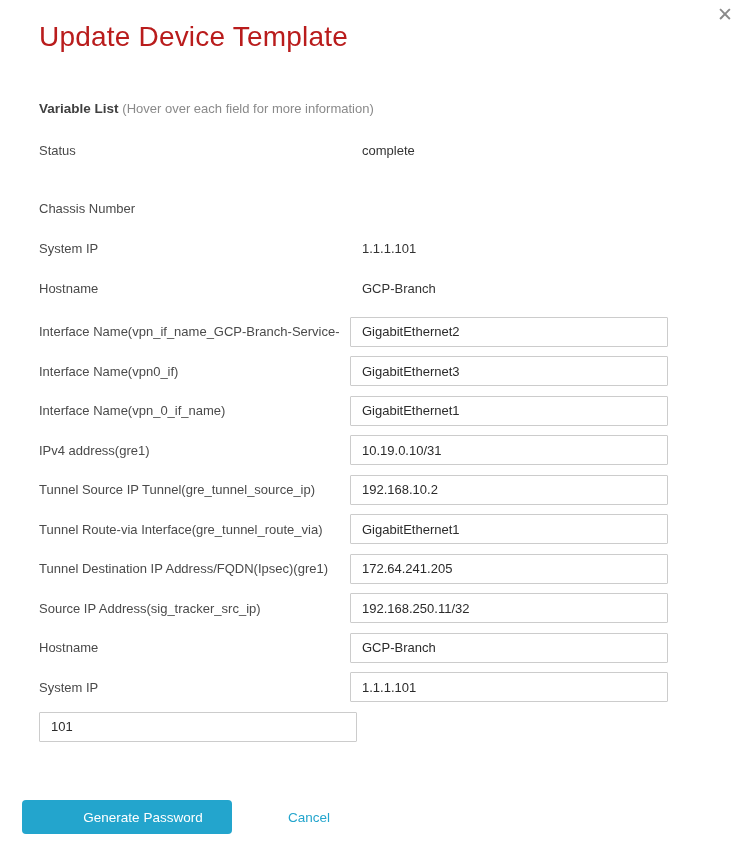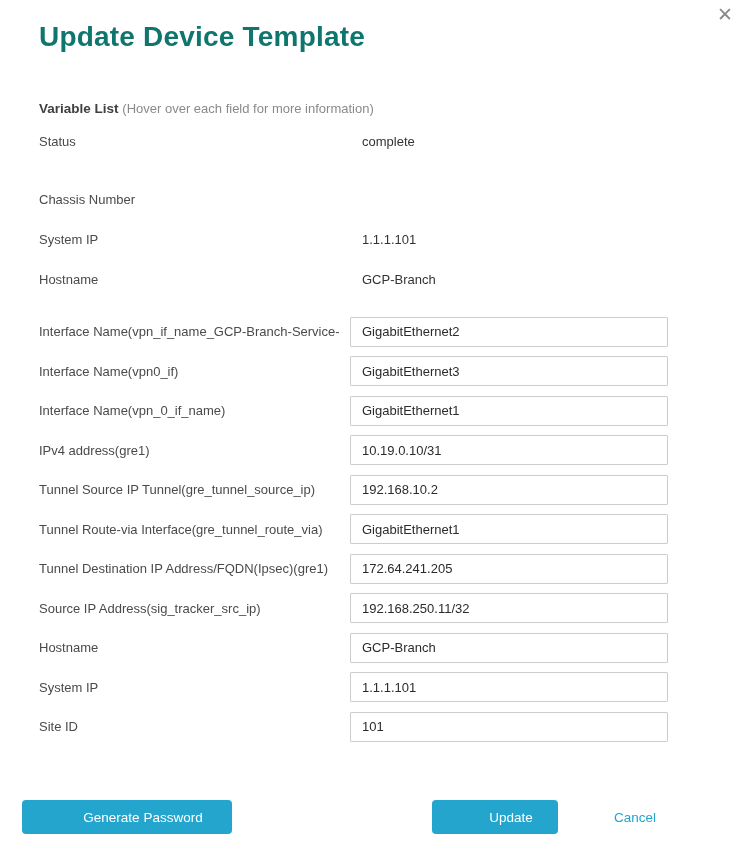--- a/index.html
+++ b/index.html
@@ -15,33 +15,33 @@
   .close-btn {
     position: absolute; top: 4px; right: 16px;
     width: 22px; height: 22px;
     font-size: 19px; font-weight: 300; color: #8a8a8a;
     line-height: 22px; text-align: center;
     cursor: pointer; user-select: none;
   }
 
   .modal-title {
     position: absolute; top: 21px; left: 39px;
-    font-size: 28px; font-weight: 700; color: #0f766e;
+    font-size: 28px; font-weight: 400; color: #b91c1c;
     letter-spacing: 0.2px;
   }
 
   .content { position: absolute; top: 100px; left: 39px; right: 27px; }
 
   .section-heading { font-size: 13.5px; line-height: 18px; }
   .section-heading .heading-strong { font-weight: 700; color: #404040; }
   .section-heading .heading-note { font-weight: 400; color: #8a8a8a; font-size: 13px; }
 
   .static-rows { margin-top: 16px; }
   .static-row {
-    display: flex; align-items: flex-start;
+    display: flex; align-items: flex-end;
     height: 24px; margin-bottom: 16px;
   }
   .static-row.extra-gap { margin-bottom: 34px; }
   .static-row .row-label {
     width: 323px; flex: 0 0 323px;
     font-size: 13px; color: #4a4a4a;
     white-space: nowrap; overflow: hidden;
   }
   .static-row .row-value { font-size: 13px; color: #333333; }
 
@@ -170,26 +170,24 @@
     <span class="row-label">Hostname</span>
     <input type="text" value="GCP-Branch" style="">
   </div>
 
   <div class="input-row">
     <span class="row-label">System IP</span>
     <input type="text" value="1.1.1.101" style="">
   </div>
 
   <div class="input-row">
-    <span class="row-label">Site ID</span>
     <input type="text" value="101" style="">
   </div>
 </div>
 
   </div>
 
   <div class="footer">
     <button class="btn btn-generate">Generate Password</button>
-    <button class="btn btn-update">Update</button>
     <button class="link-cancel">Cancel</button>
   </div>
 
 </div>
 
 </body></html>

